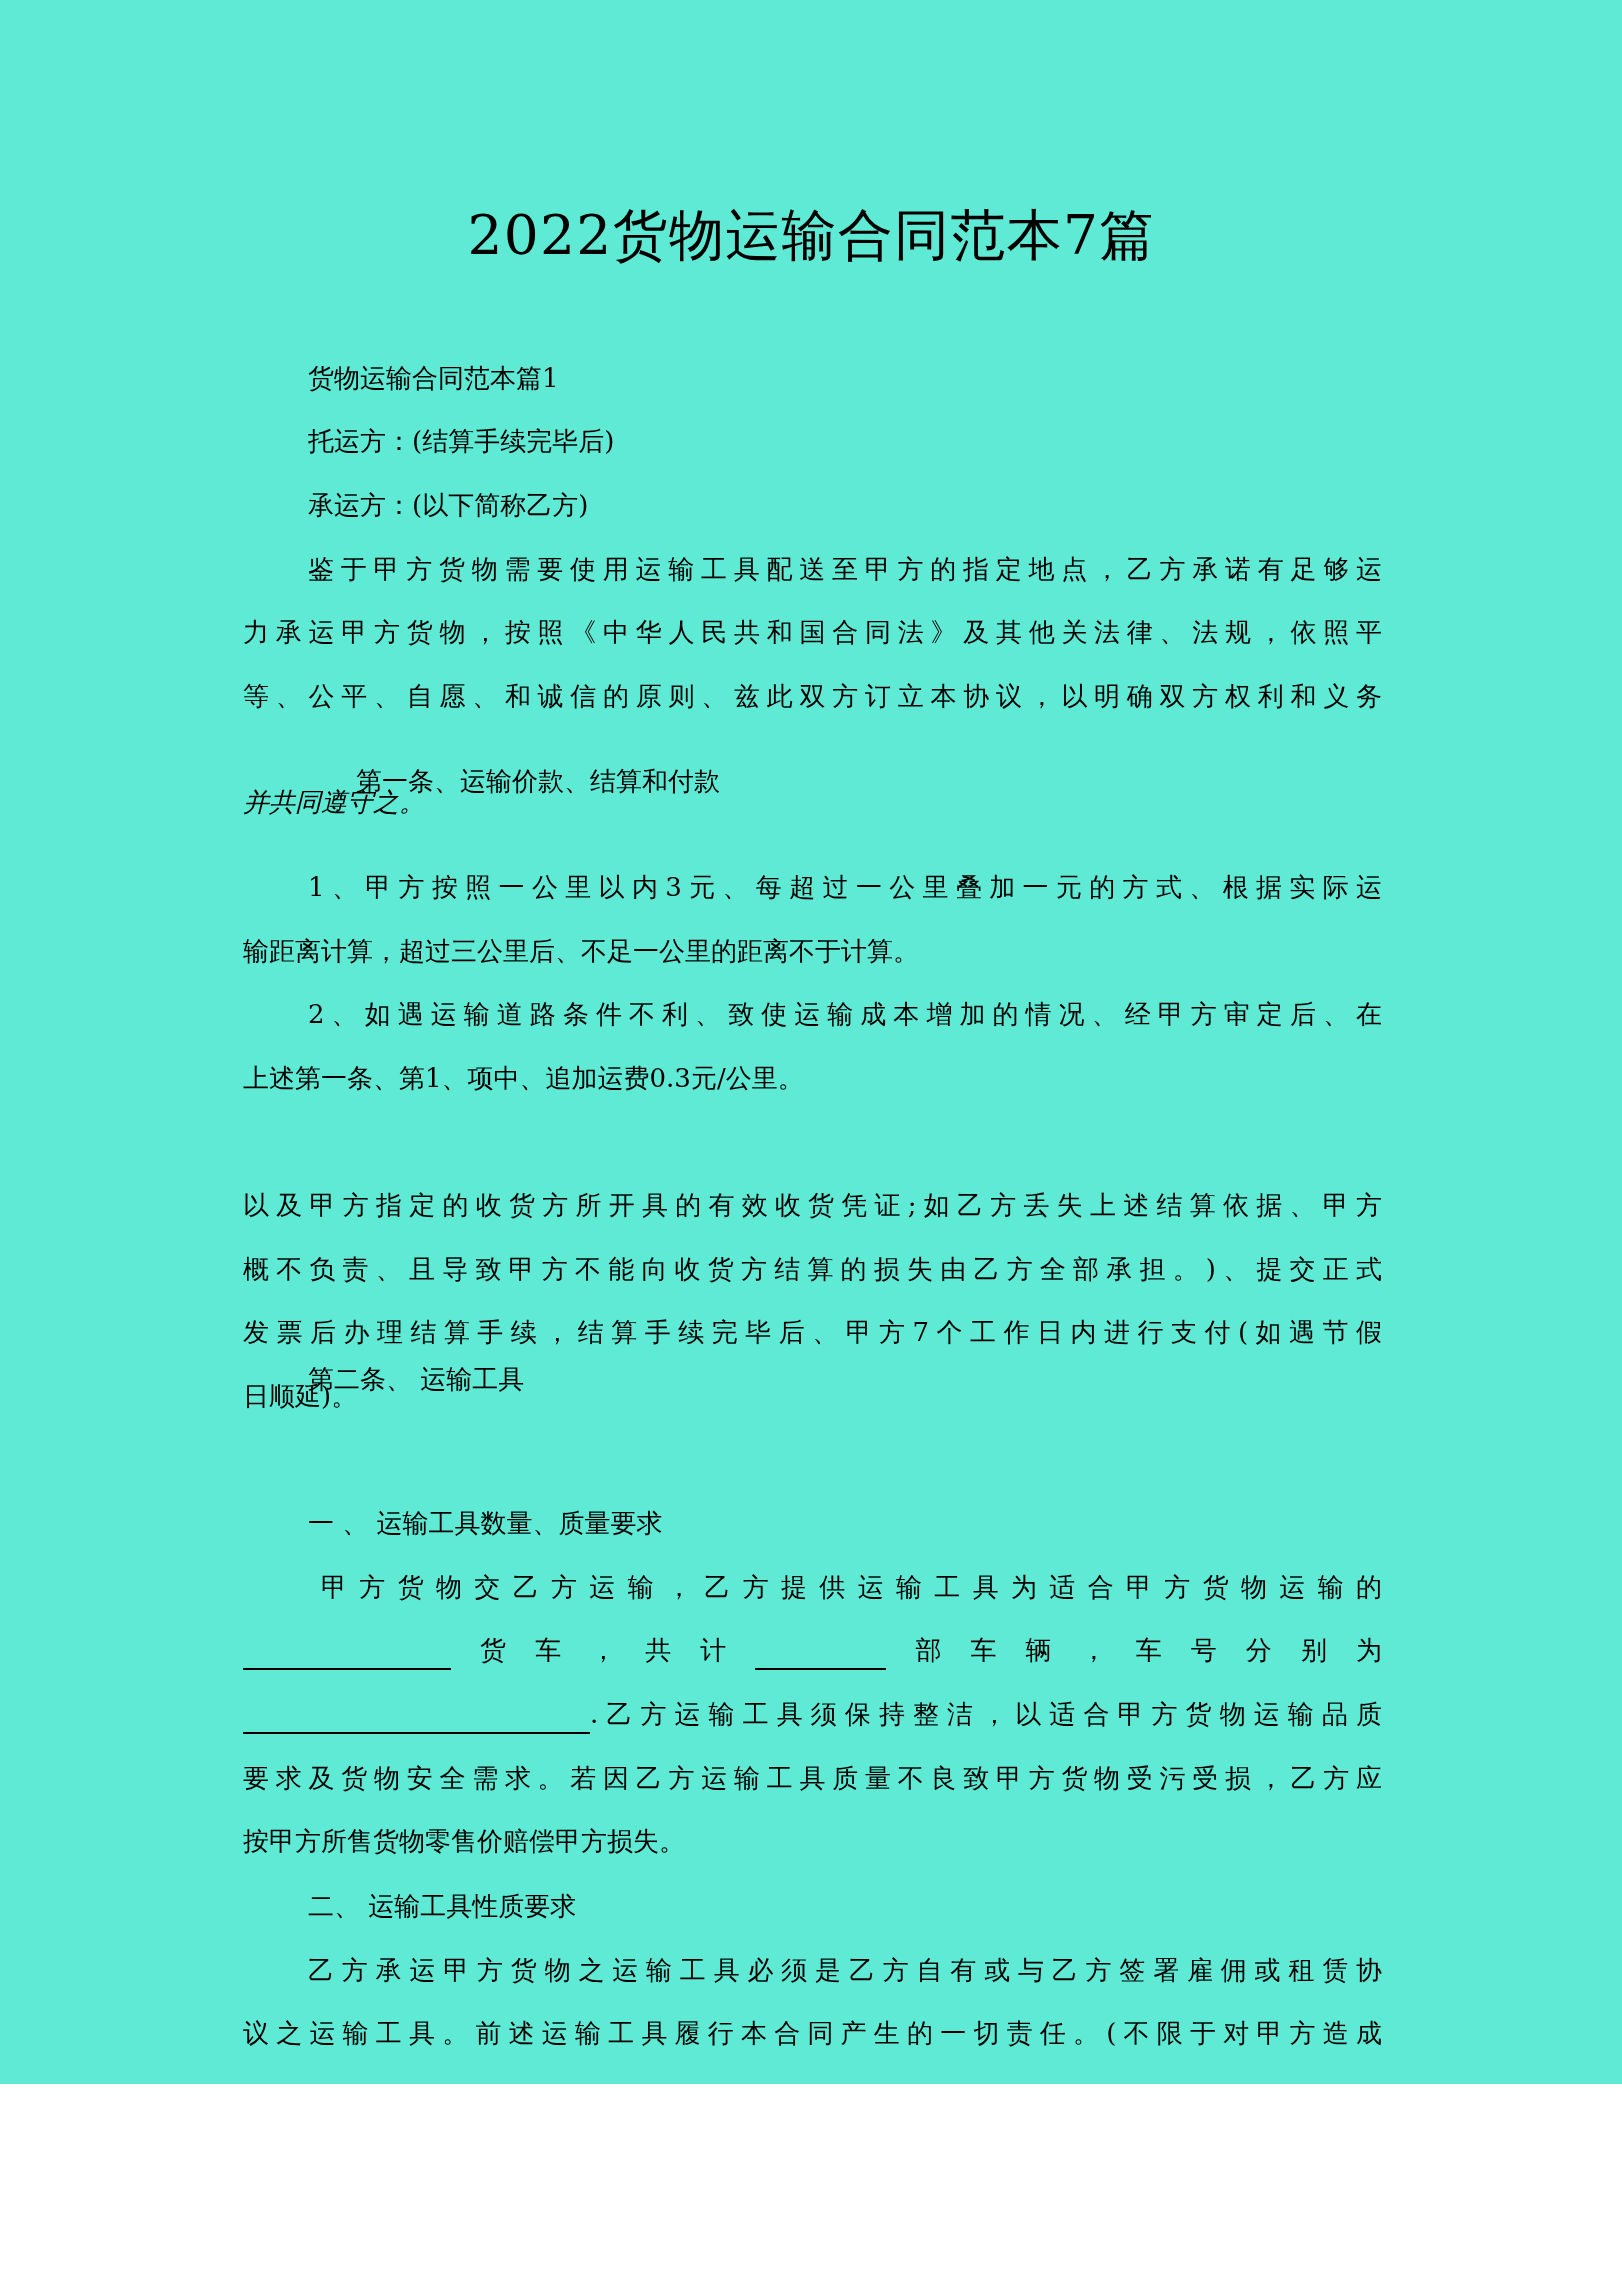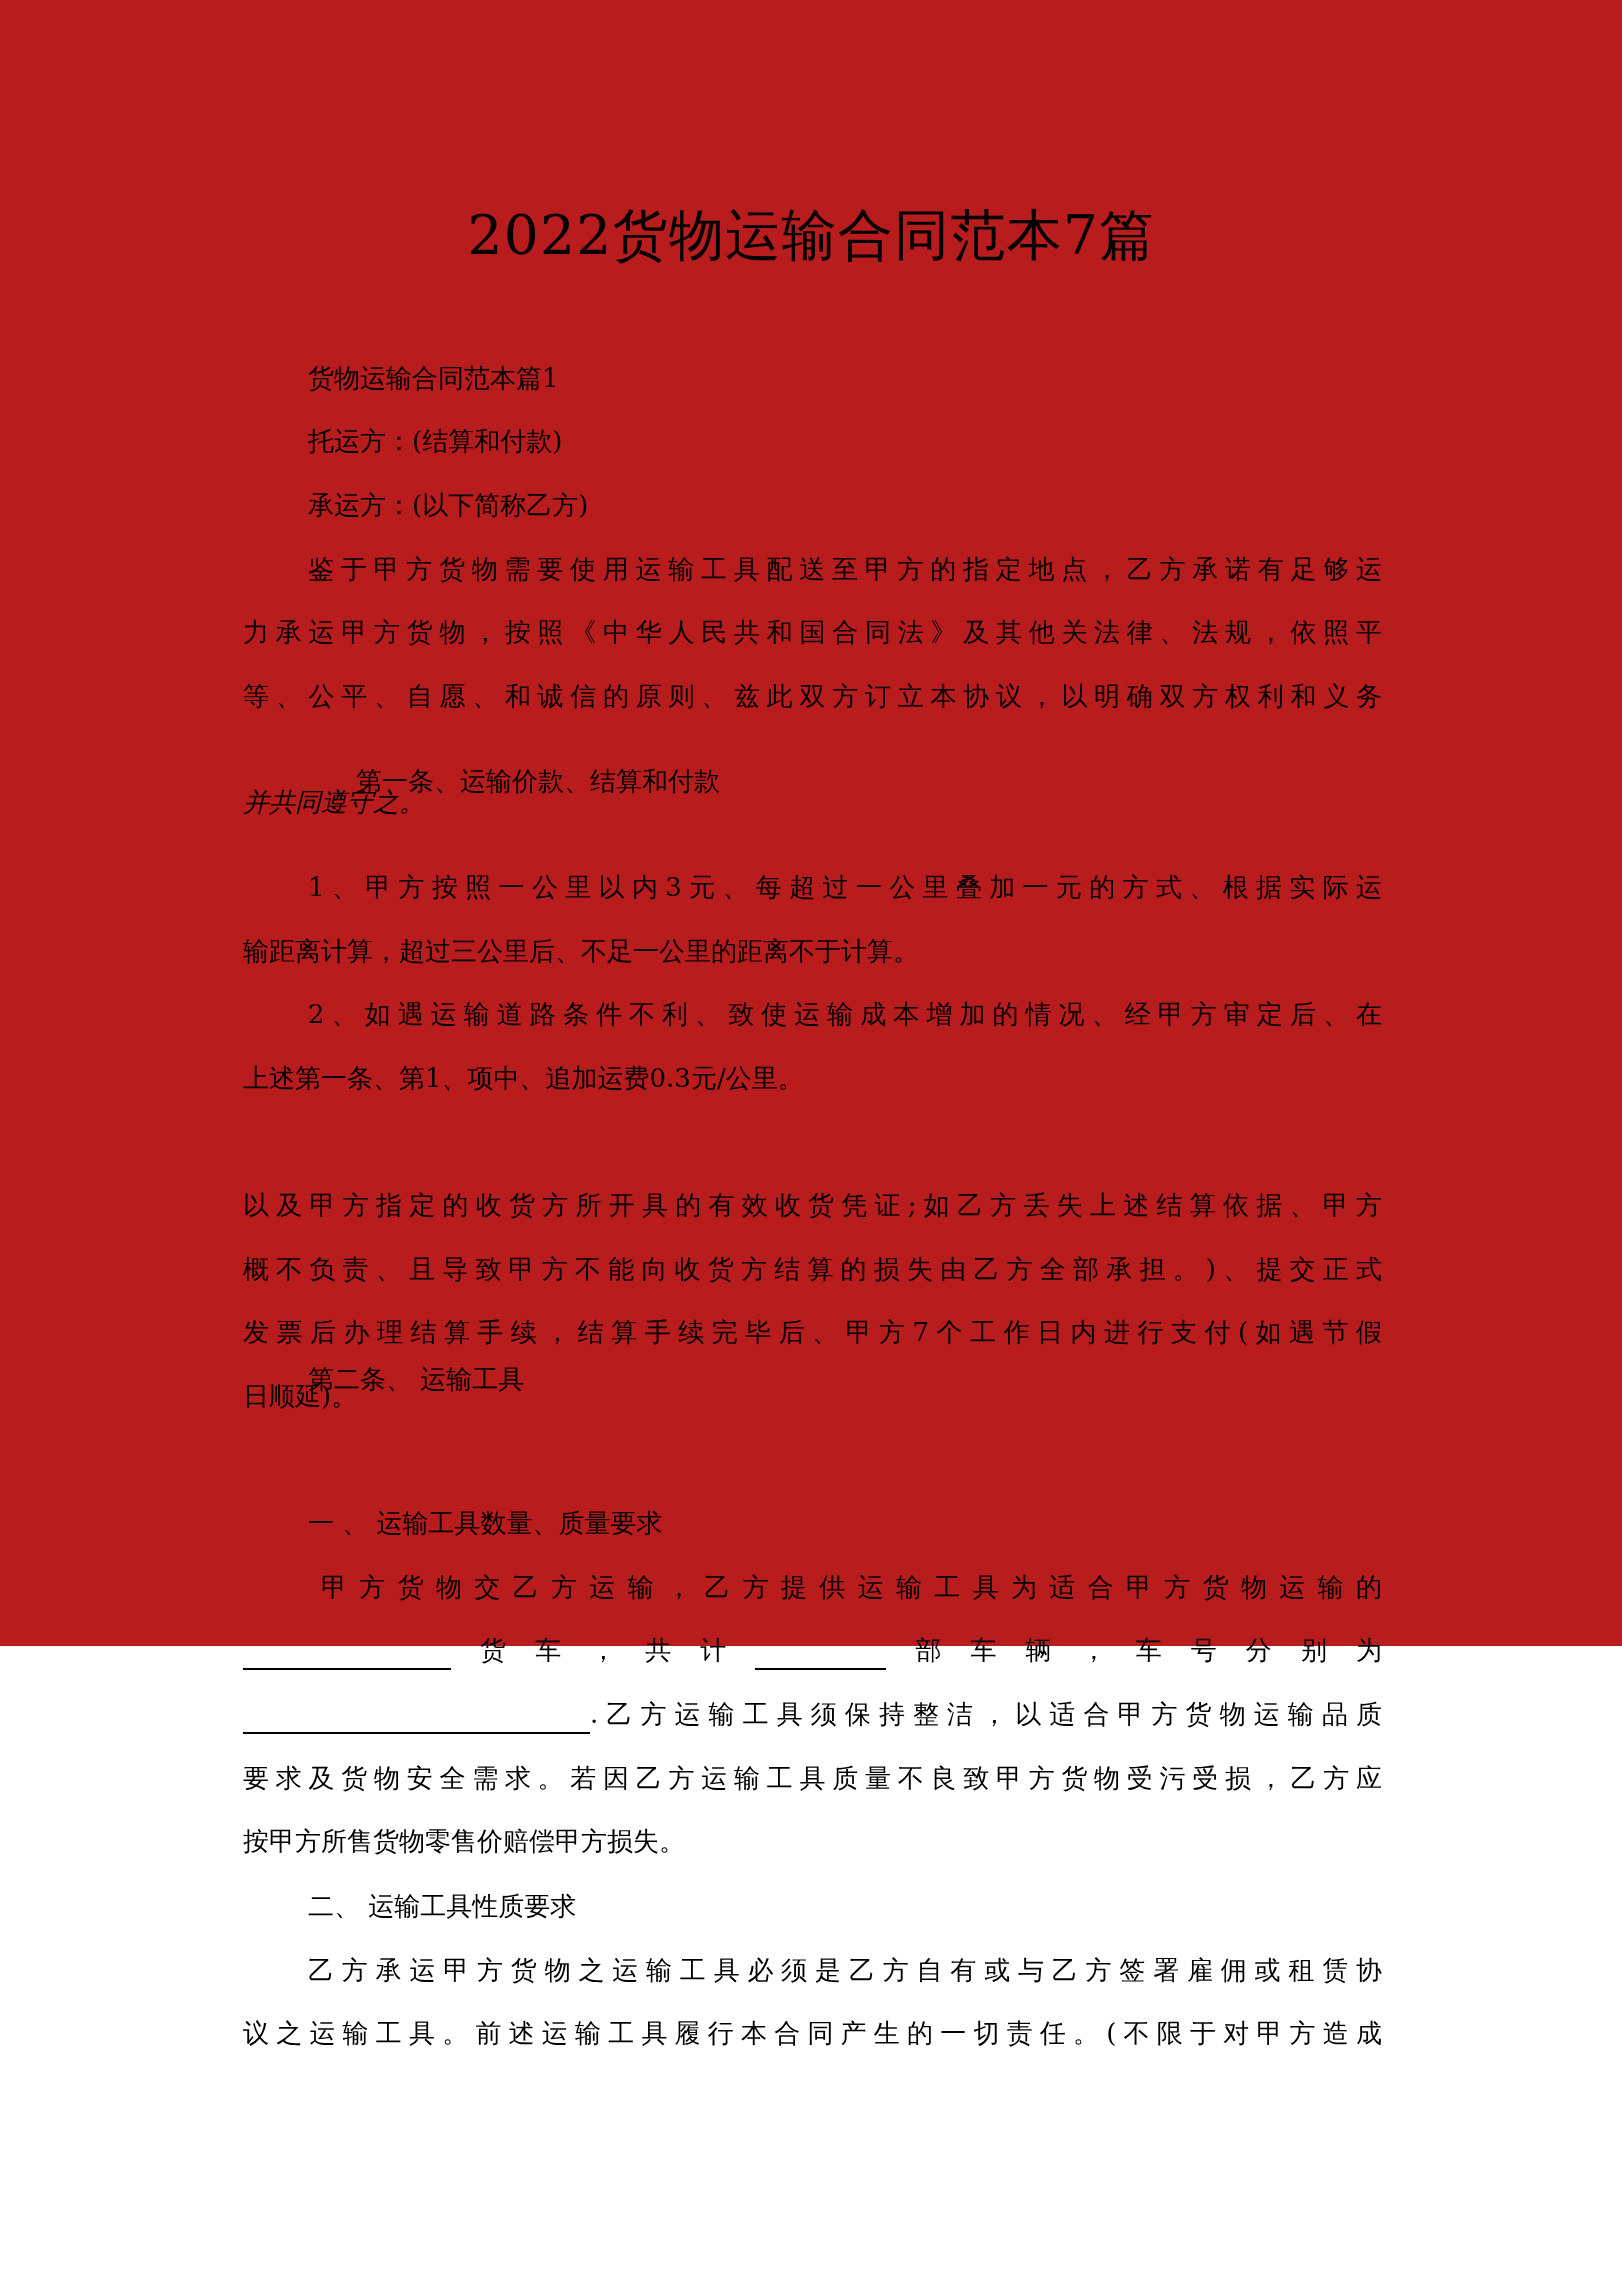--- a/index.html
+++ b/index.html
@@ -12,22 +12,22 @@
       height: 2295px;
       position: relative;
       overflow: hidden;
       font-family: "DejaVu Serif", "Liberation Serif", serif;
       color: #000000;
     }
     .page {
       position: absolute;
       left: 0; top: 0;
       width: 1623px;
-      height: 1646px;
-      background: #b91c1c;
+      height: 2084px;
+      background: #5eead4;
     }
     .title {
       position: absolute;
       left: 0;
       width: 1623px;
       top: 196px;
       text-align: center;
       font-size: 55px;
       line-height: 79px;
       letter-spacing: 1.3px;
@@ -61,21 +61,21 @@
     .spread span { display: inline-block; }
   </style>
 </head>
 <body>
 
 <div class="page">
 
   <div class="title">2022货物运输合同范本7篇</div>
 
   <div class="line indent" style="top:359px;">货物运输合同范本篇1</div>
-  <div class="line indent" style="top:422px;">托运方：(结算和付款)</div>
+  <div class="line indent" style="top:422px;">托运方：(结算手续完毕后)</div>
   <div class="line indent" style="top:486px;">承运方：(以下简称乙方)</div>
 
   <div class="line justify" style="top:613px;">力承运甲方货物，按照《中华人民共和国合同法》及其他关法律、法规，依照平</div>
   <div class="line indent justify" style="top:550px;">鉴于甲方货物需要使用运输工具配送至甲方的指定地点，乙方承诺有足够运</div>
   <div class="line justify" style="top:677px;">等、公平、自愿、和诚信的原则、兹此双方订立本协议，以明确双方权利和义务</div>
   <div class="line" style="top:783px;font-style:italic;">并共同遵守之。</div>
 
   <div class="line indent" style="top:762px;margin-left:48px;">第一条、运输价款、结算和付款</div>
 
   <div class="line indent justify" style="top:868px;">1、甲方按照一公里以内3元、每超过一公里叠加一元的方式、根据实际运</div>

